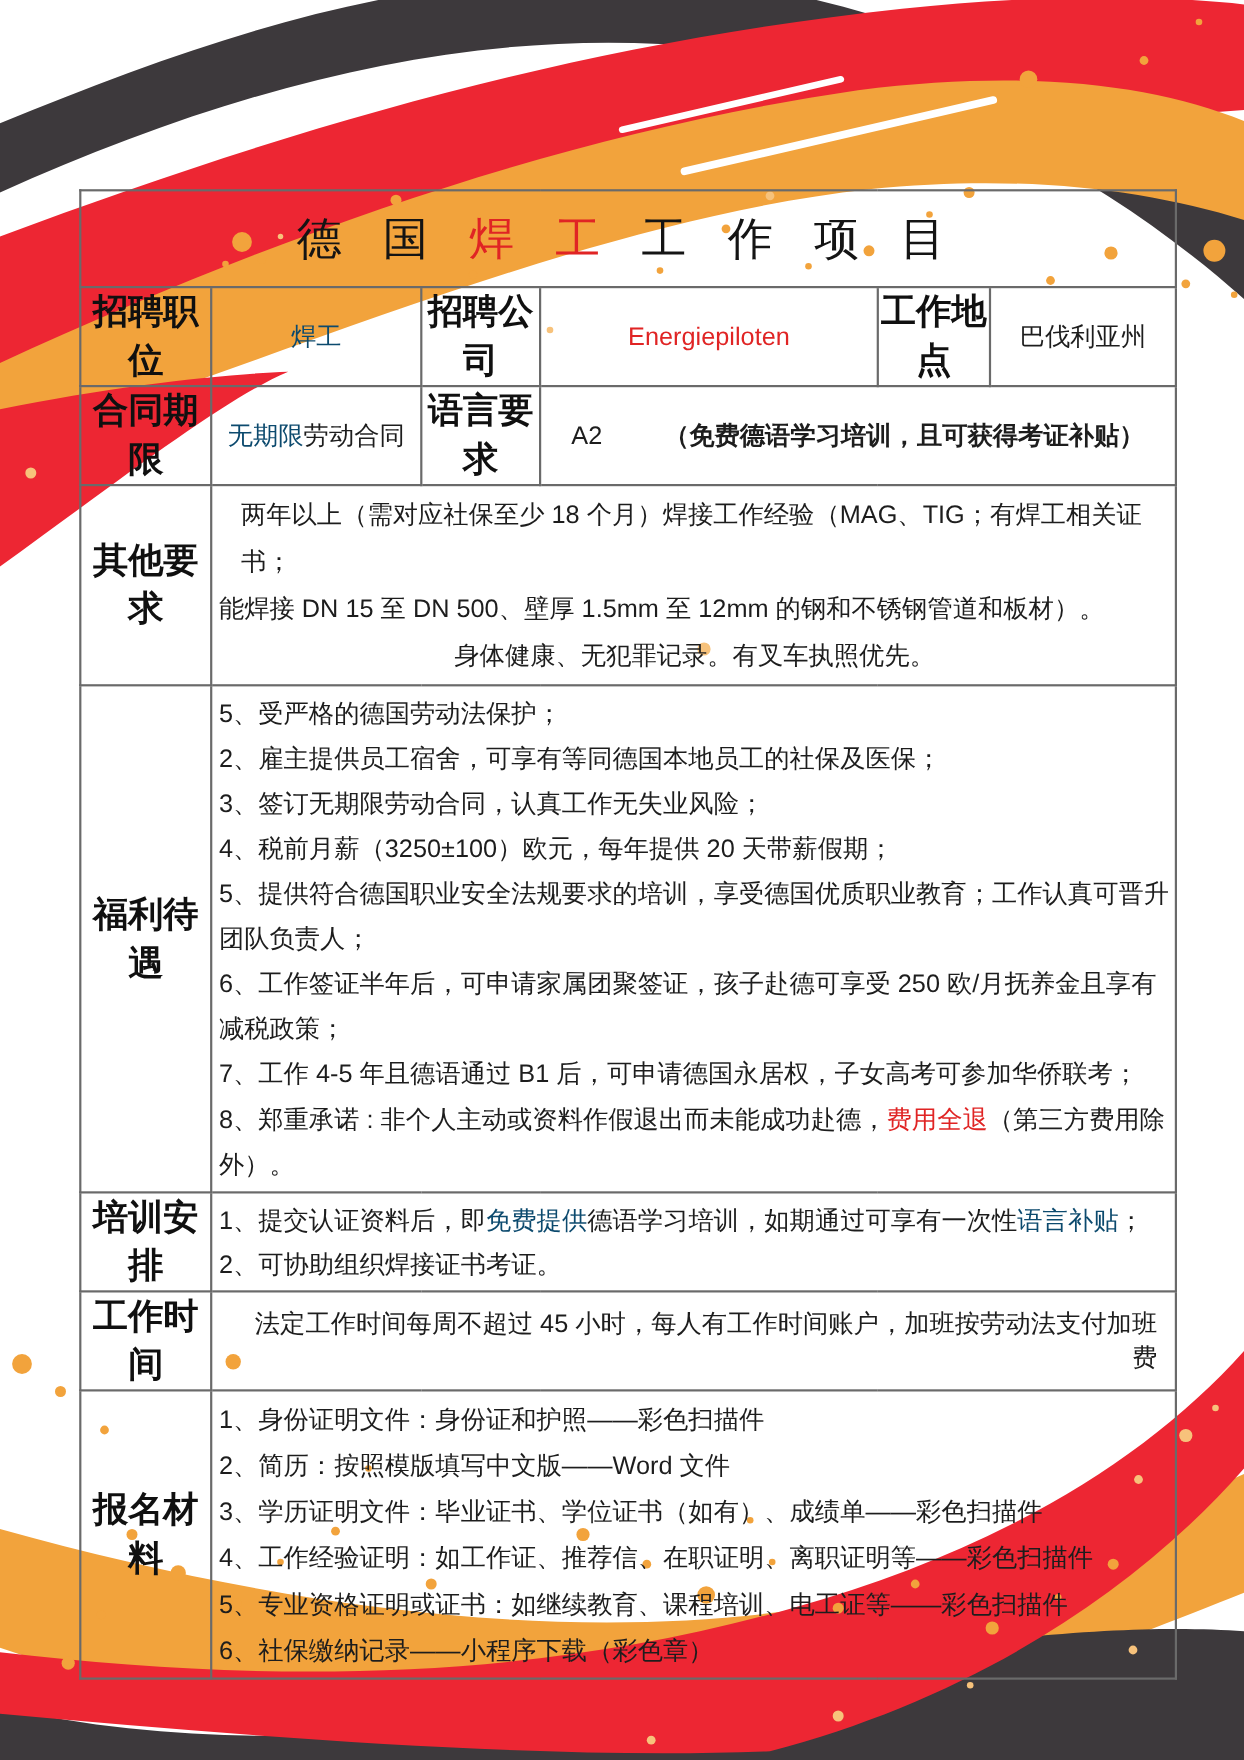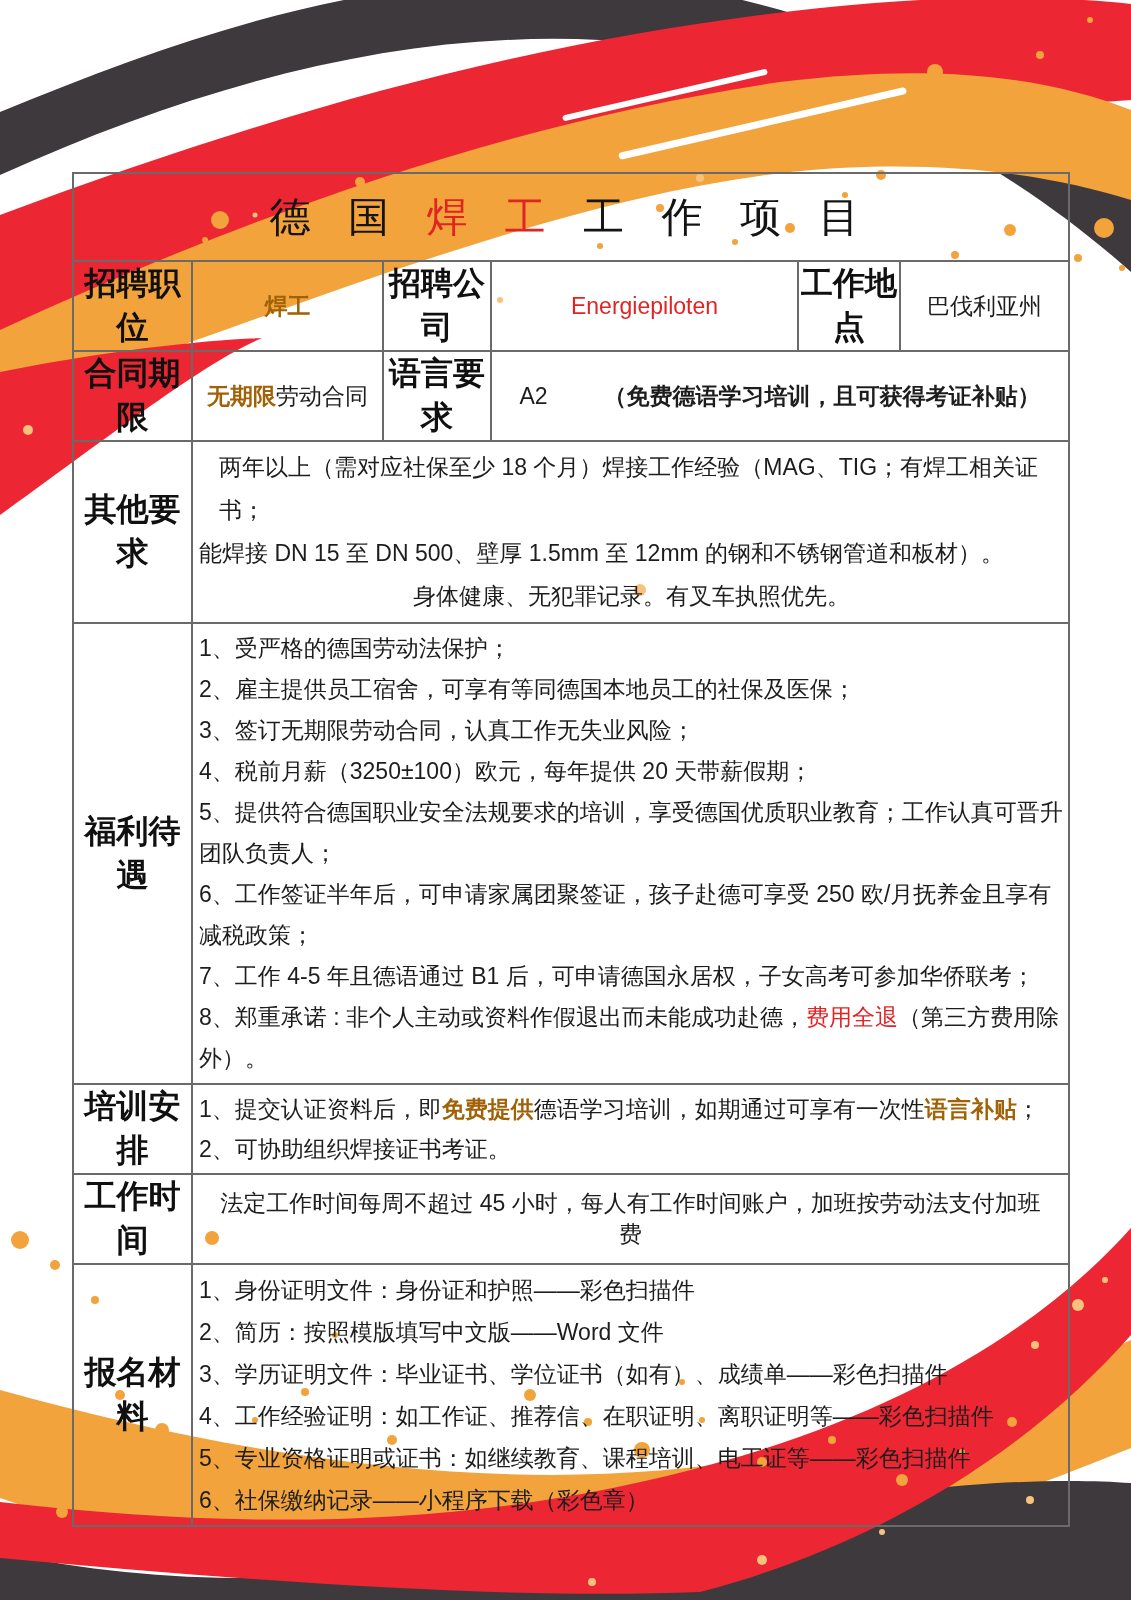--- a/index.html
+++ b/index.html
@@ -32,33 +32,33 @@
     text-align:center;
     vertical-align:middle;
     overflow:hidden;
   }
   td.title-cell{
     font-size:41px;font-weight:400;letter-spacing:13px;
     color:#141414;white-space:nowrap;
   }
   td.lbl{font-weight:700;font-size:32px;color:#101010;}
   .red{color:#E02424;}
-  .red-bold{color:#a16207;font-weight:700;}
+  .red-bold{color:#0c4a6e;font-weight:400;}
   td.list-cell{
     text-align:left;
     padding:4px 4px 4px 6px;
   }
   .line{white-space:normal;}
   .benefits-line{line-height:41px;}
   .materials-line{line-height:42px;}
   .training-line{line-height:40px;}
   .other-line{line-height:43px;}
   .other-line.indent{padding-left:20px;}
   .other-line.centered{text-align:center;}
-  td.worktime-cell{text-align:center;padding:0 16px;}
+  td.worktime-cell{text-align:right;padding:0 16px;}
   .lang-note{margin-left:56px;font-weight:bold;}
   .tight{letter-spacing:-0.5px;}
 </style>
 </head>
 <body>
 
 <div class="page">
 
   <svg class="deco" viewBox="0 0 1131 1600" preserveAspectRatio="none" aria-hidden="true">
 
@@ -182,21 +182,21 @@
       <td class="list-cell" colspan="5">
         <div class="line other-line indent">两年以上（需对应社保至少 18 个月）焊接工作经验（MAG、TIG；有焊工相关证书；</div>
         <div class="line other-line">能焊接 DN 15 至 DN 500、壁厚 1.5mm 至 12mm 的钢和不锈钢管道和板材）。</div>
         <div class="line other-line centered">身体健康、无犯罪记录。有叉车执照优先。</div>
       </td>
     </tr>
 
     <tr style="height:422px">
       <td class="lbl">福利待遇</td>
       <td class="list-cell" colspan="5">
-        <div class="line benefits-line">1、受严格的德国劳动法保护；</div>
+        <div class="line benefits-line">5、受严格的德国劳动法保护；</div>
         <div class="line benefits-line">2、雇主提供员工宿舍，可享有等同德国本地员工的社保及医保；</div>
         <div class="line benefits-line">3、签订无期限劳动合同，认真工作无失业风险；</div>
         <div class="line benefits-line">4、税前月薪（3250±100）欧元，每年提供 20 天带薪假期；</div>
         <div class="line benefits-line">5、提供符合德国职业安全法规要求的培训，享受德国优质职业教育；工作认真可晋升团队负责人；</div>
         <div class="line benefits-line">6、工作签证半年后，可申请家属团聚签证，孩子赴德可享受 250 欧/月抚养金且享有减税政策；</div>
         <div class="line benefits-line">7、工作 4-5 年且德语通过 B1 后，可申请德国永居权，子女高考可参加华侨联考；</div>
         <div class="line benefits-line"><span>8、郑重承诺 : 非个人主动或资料作假退出而未能成功赴德，</span><span class="red">费用全退</span><span>（第三方费用除外）。</span></div>
       </td>
     </tr>
 

